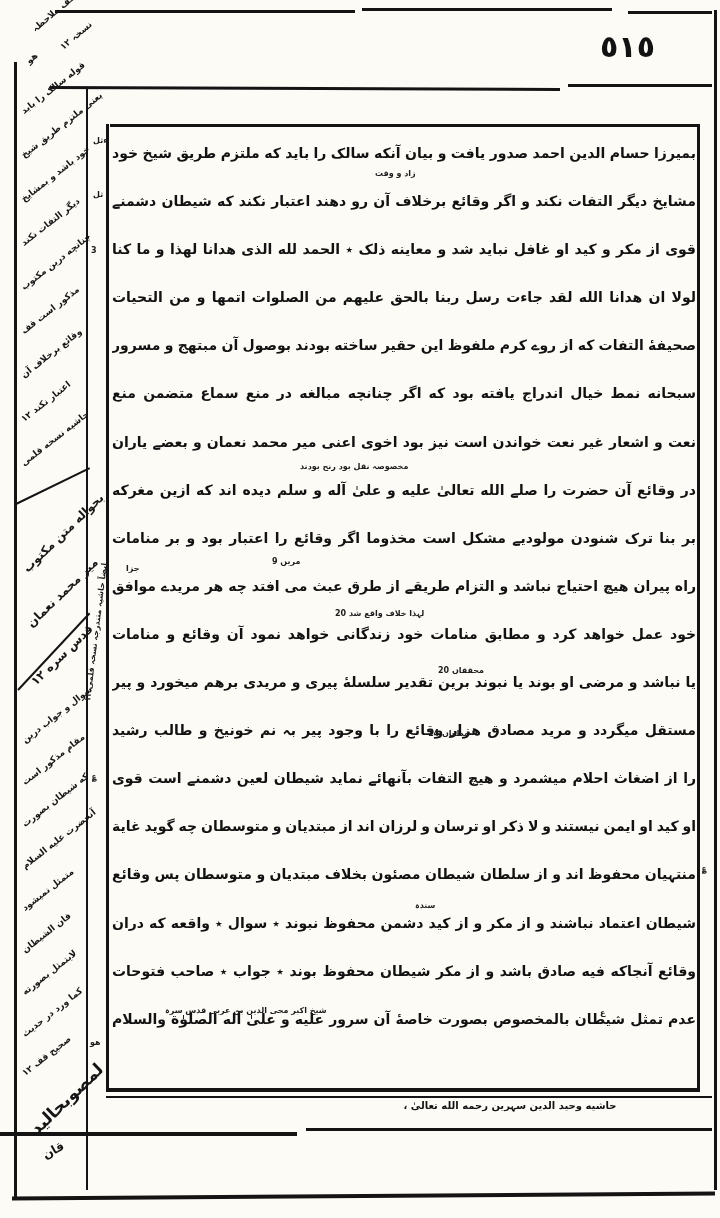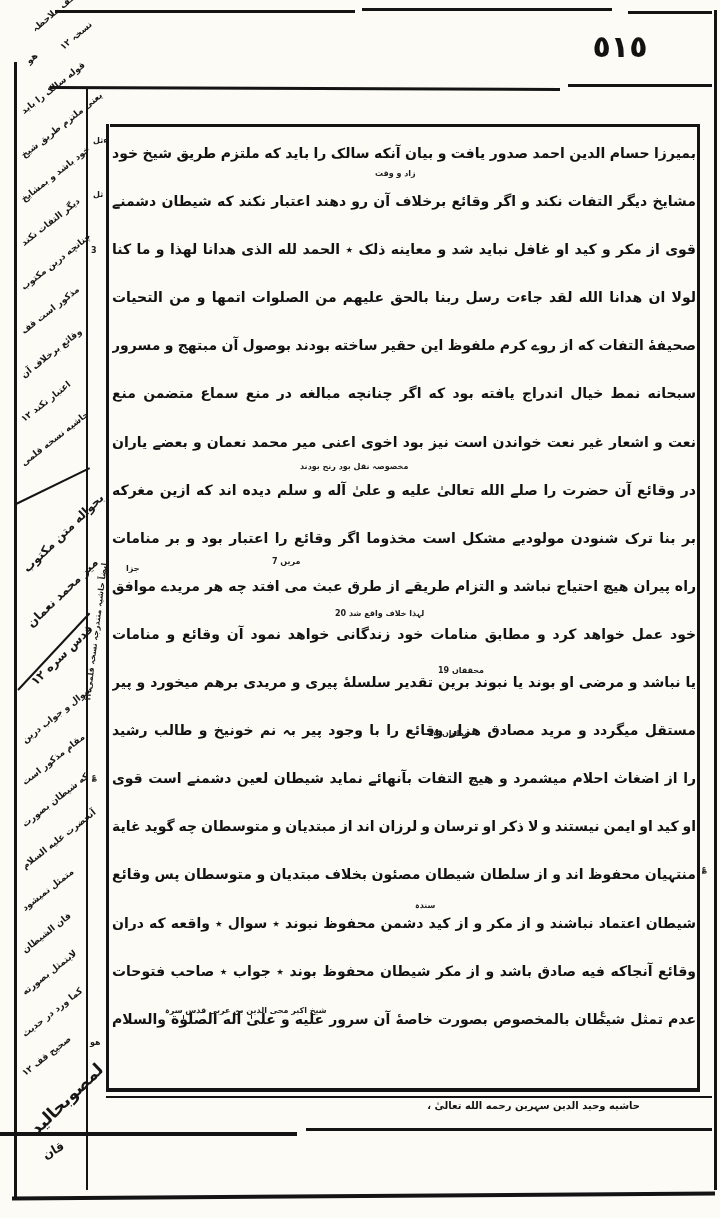--- a/index.html
+++ b/index.html
@@ -15,21 +15,21 @@
     direction:rtl;
   }
   .tline{
     height:48.1px;line-height:50px;font-size:14px;font-weight:700;
     text-align:justify;text-align-last:justify;overflow:hidden;
     white-space:normal;word-spacing:-1px;
   }
   
   .pagenum{
     position:absolute;left:585px;top:22px;width:70px;height:50px;
-    font-size:30px;font-weight:700;text-align:center;line-height:50px;
+    font-size:30px;font-weight:700;text-align:right;line-height:50px;
   }
   
   .note{
     position:absolute;font-size:8px;font-weight:600;color:#1c1c1c;
     white-space:nowrap;direction:rtl;
   }
   .gnote-v{
     position:absolute;left:3px;top:626px;width:190px;height:13px;
     font-size:8px;font-weight:600;color:#1c1c1c;white-space:nowrap;
     text-align:center;transform:rotate(-83deg);direction:rtl;
@@ -45,21 +45,21 @@
   .mflourish{
     position:absolute;font-size:17px;font-weight:700;color:#151515;
     white-space:nowrap;transform:rotate(-44deg);transform-origin:left top;
     direction:rtl;
   }
   .mflourish.small{font-size:12px;transform:rotate(-30deg);}
   .dline{position:absolute;height:2px;background:#141414;transform-origin:left center;}
   
   .footer-note{
     position:absolute;left:380px;top:1100px;width:260px;height:22px;
-    font-size:10px;font-weight:700;text-align:right;direction:rtl;
+    font-size:10px;font-weight:700;text-align:center;direction:rtl;
   }
 </style>
 </head>
 <body>
 
 <div class="page">
 
   <div class="ink" style="left:55px;top:10px;width:300px;height:3px"></div>
   <div class="ink" style="left:362px;top:8px;width:250px;height:3px"></div>
   <div class="ink" style="left:628px;top:11px;width:84px;height:3px"></div>
@@ -103,23 +103,23 @@
     <div class="tline">او کید او ایمن نیستند و لا ذکر او ترسان و لرزان اند از مبتدیان و متوسطان چه گوید غایة ما فی الباب</div>
     <div class="tline">منتہیان محفوظ اند و از سلطان شیطان مصئون بخلاف مبتدیان و متوسطان پس وقائع ایشان</div>
     <div class="tline">شیطان اعتماد نباشند و از مکر و از کید دشمن محفوظ نبوند ٭ سوال ٭ واقعه که دران واقعه حضرت پیغمبر را بهم بیند</div>
     <div class="tline">وقائع آنجاکه فیه صادق باشد و از مکر شیطان محفوظ بوند ٭ جواب ٭ صاحب فتوحات مکیه</div>
     <div class="tline">عدم تمثل شیطان بالمخصوص بصورت خاصهٔ آن سرور علیه و علیٰ آله الصلوٰة والسلام که مذکور</div>
   </div>
 
   <div class="note" style="left:375px;top:169px">زاد و وقت</div>
   <div class="note" style="left:300px;top:462px">مخصوصہ نقل بود رنح بودند</div>
   <div class="note" style="left:126px;top:564px">جزا</div>
-  <div class="note" style="left:272px;top:557px">مریں 7</div>
+  <div class="note" style="left:272px;top:557px">مریں 9</div>
   <div class="note" style="left:335px;top:609px">لہذا خلاف واقع شد 20</div>
-  <div class="note" style="left:438px;top:666px">محققاں 19</div>
+  <div class="note" style="left:438px;top:666px">محققاں 20</div>
   <div class="note" style="left:428px;top:729px">مطعاں 14</div>
   <div class="note" style="left:415px;top:901px">سندہ</div>
   <div class="note" style="left:165px;top:1006px">شیخ اکبر محی الدین بن عربی قدس سرہ</div>
   <div class="note" style="left:600px;top:1008px">ع</div>
 
   <div class="note" style="left:93px;top:136px">ءثل</div>
   <div class="note" style="left:93px;top:190px">ثل</div>
   <div class="note" style="left:91px;top:246px">3</div>
   <div class="gnote-v">ایضاً حاشیہ متندرجہ نسخہ قلمی ۱۲</div>
   <div class="note" style="left:92px;top:772px">؏</div>

